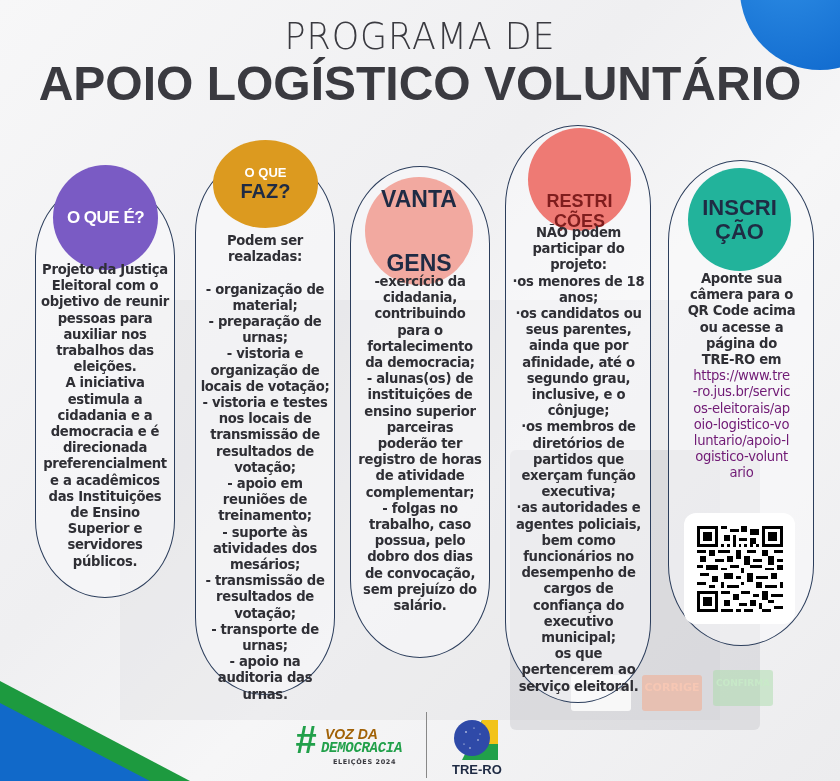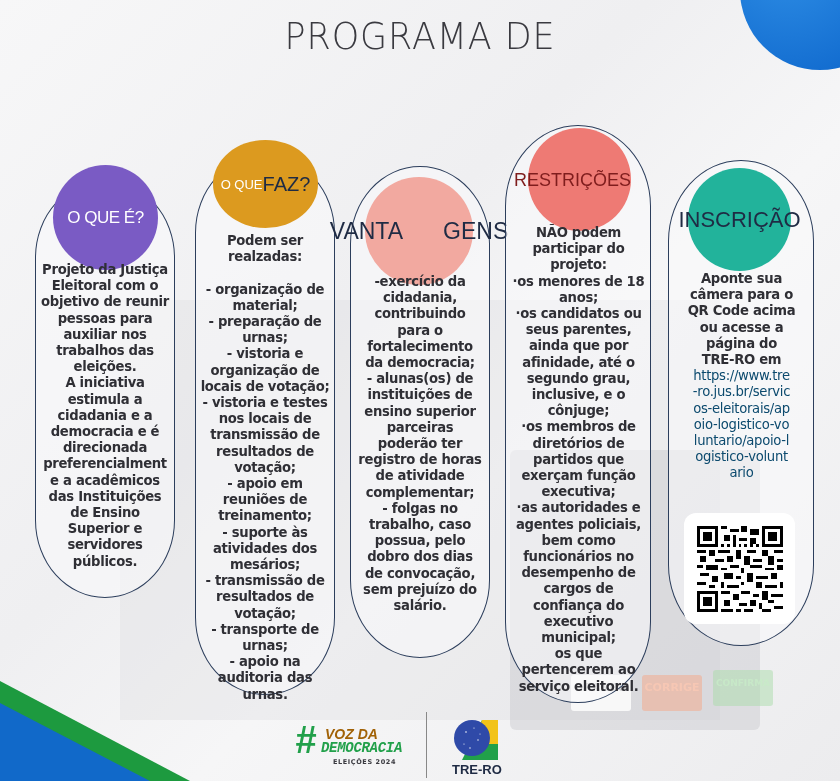--- a/index.html
+++ b/index.html
@@ -57,31 +57,31 @@
   }
 
   .col {
     position: absolute;
     border: 1.5px solid #2c3e5c;
     border-radius: 90px / 100px;
     background: rgba(250,250,252,0.55);
   }
   .badge {
     position: absolute; border-radius: 50%;
-    display: flex; flex-direction: row; align-items: center; justify-content: center;
-    text-align: center; font-family: "Liberation Sans", sans-serif; font-weight: normal;
+    display: flex; flex-direction: column; align-items: center; justify-content: center;
+    text-align: center; font-family: "Liberation Sans", sans-serif; font-weight: bold;
   }
   .col-text {
     position: absolute; text-align: center;
     font-family: "DejaVu Sans", sans-serif; font-weight: bold;
     font-size: 13.2px; line-height: 16.2px; color: #2f2f35;
     letter-spacing: -0.3px;
   }
   .col-text .line { display: block; white-space: nowrap; }
-  .url-line { font-weight: normal; color: #0c4a6e; }
+  .url-line { font-weight: normal; color: #701a75; }
 
   
   #c1 { left: 35px; top: 180px; width: 140px; height: 418px; }
   #b1 { left: 53px; top: 165px; width: 105px; height: 105px; background: #7a5bc4; color: #fff; font-size: 17px; letter-spacing: -0.5px; align-items: center; }
   #t1 { left: 30px; top: 262px; width: 150px; }
 
   
   #c2 { left: 195px; top: 155px; width: 140px; height: 540px; }
   #b2 { left: 213px; top: 140px; width: 105px; height: 88px; background: #dc9a1f; color: #fff; }
   #b2 .small { font-size: 13px; color: #fff; }
@@ -125,20 +125,21 @@
 <div class="bg-shape bg-urna"></div>
 <div class="urna-btn urna-branco">BRANCO</div>
 <div class="urna-btn urna-corrige">CORRIGE</div>
 <div class="urna-btn urna-confirma">CONFIRMA</div>
 <div class="bg-shape bg-blue-corner"></div>
 <div class="bg-shape bg-triangle-green"></div>
 <div class="bg-shape bg-triangle-blue"></div>
 
 <div class="header">
   <div class="title-top">PROGRAMA DE</div>
+  <div class="title-main">APOIO LOGÍSTICO VOLUNTÁRIO</div>
 </div>
 
 <div class="col" id="c1"></div>
 <div class="badge" id="b1">
   <span>O QUE É?</span>
 </div>
 <div class="col-text" id="t1">
   <span class="line">Projeto da Justiça</span>
   <span class="line">Eleitoral com o</span>
   <span class="line">objetivo de reunir</span>

